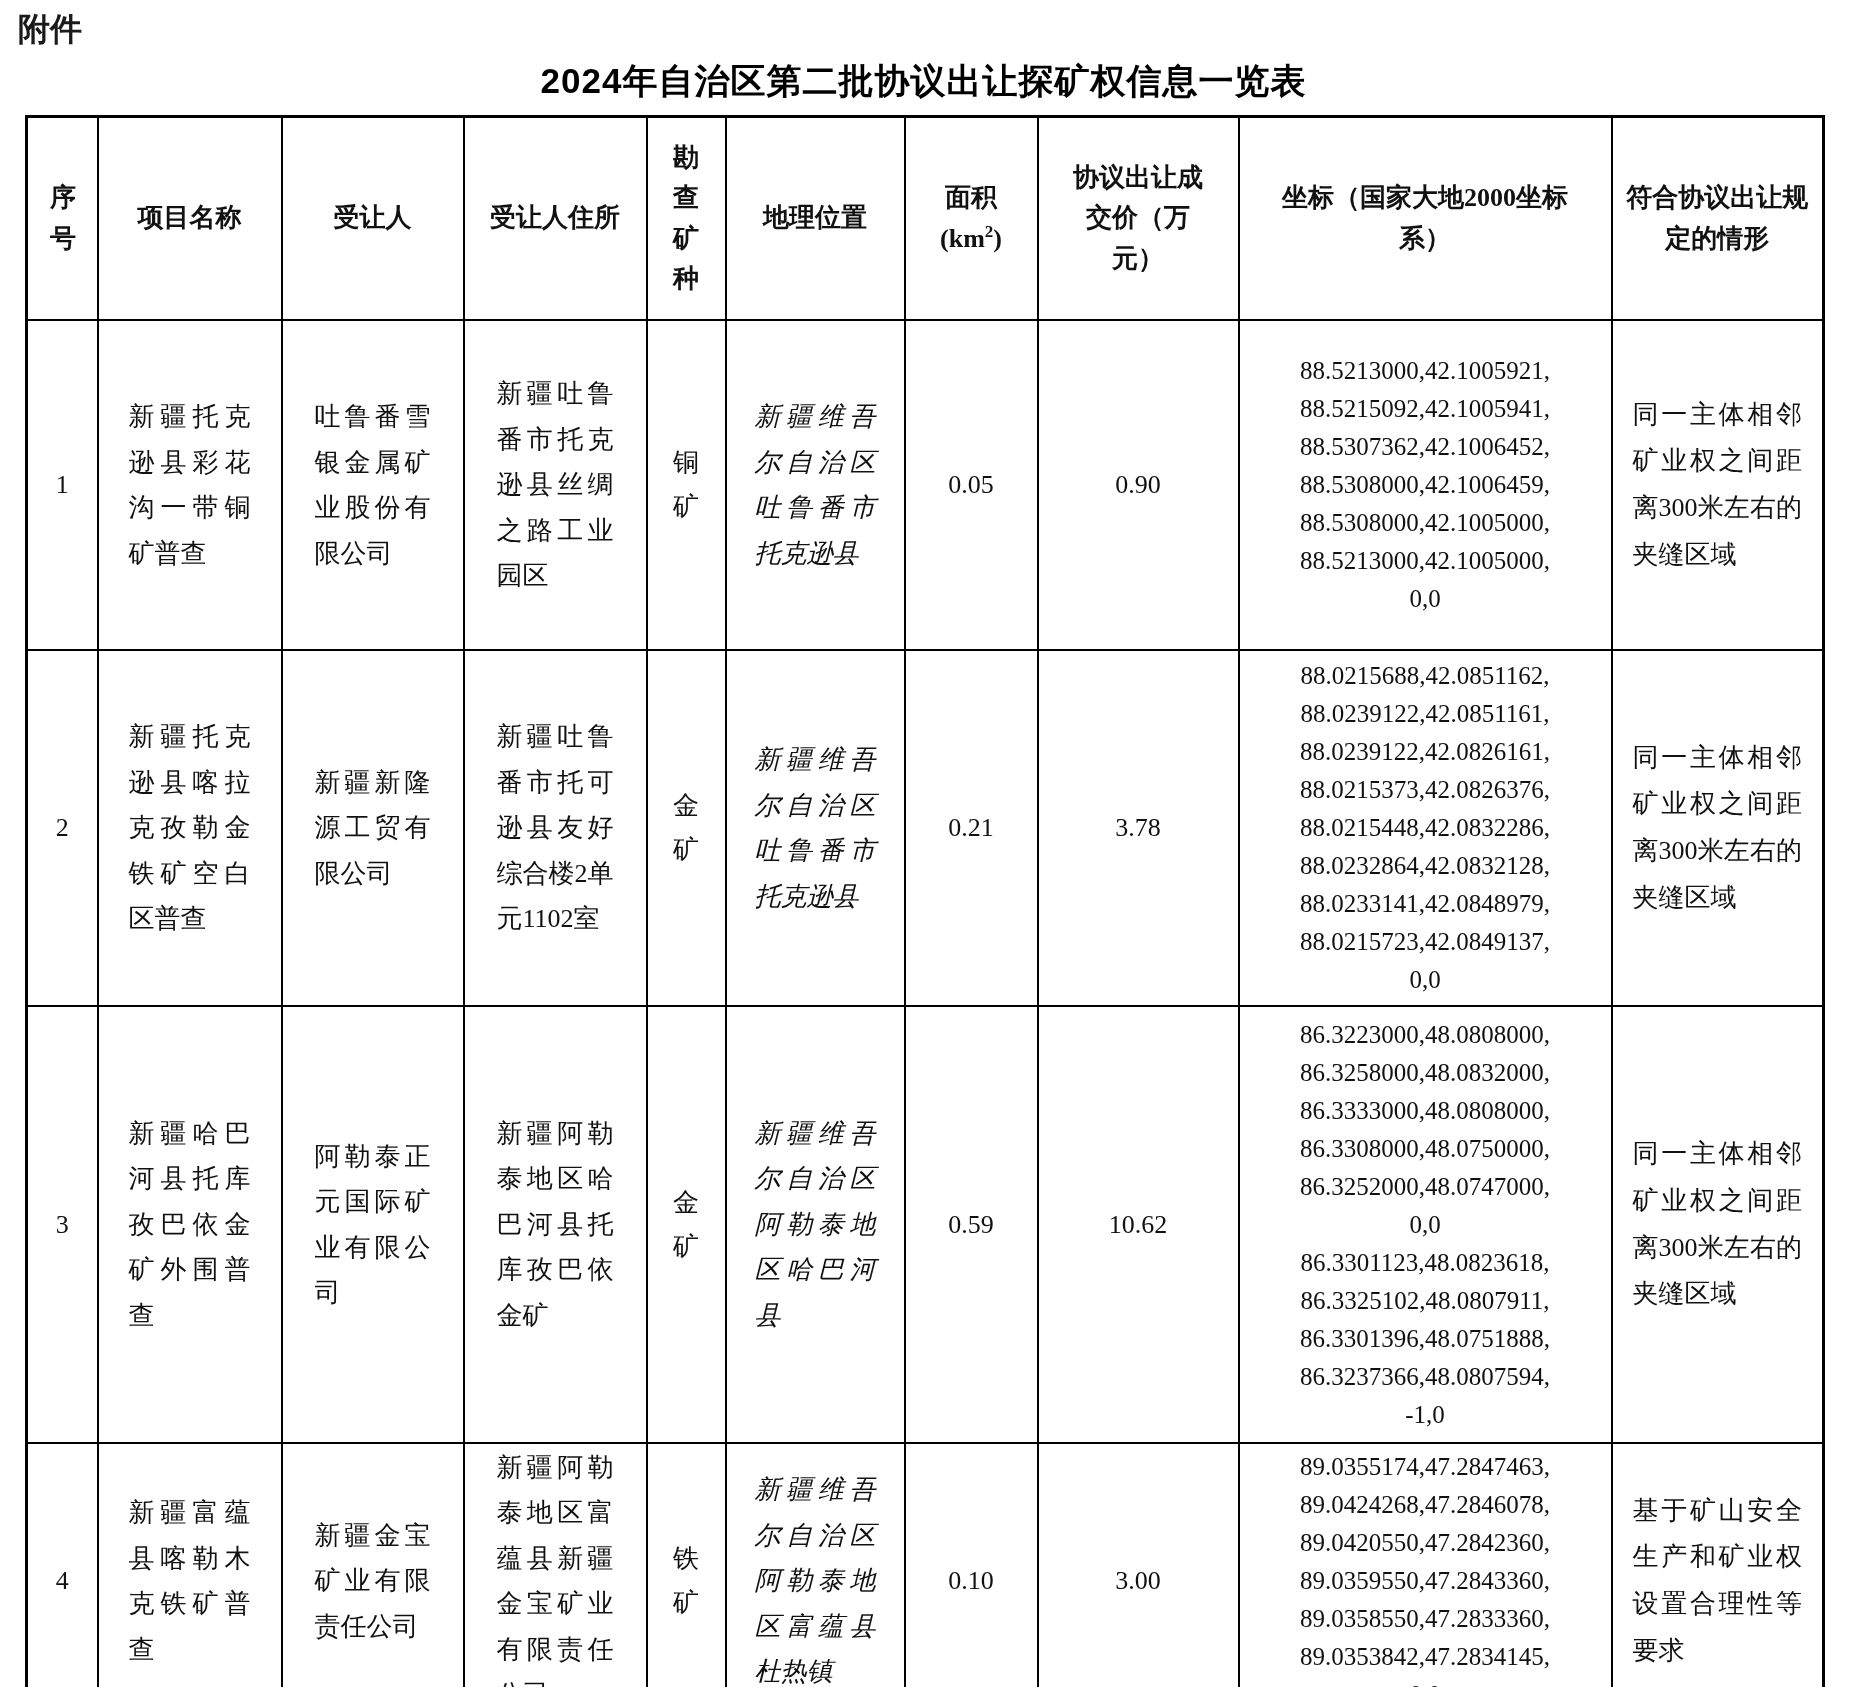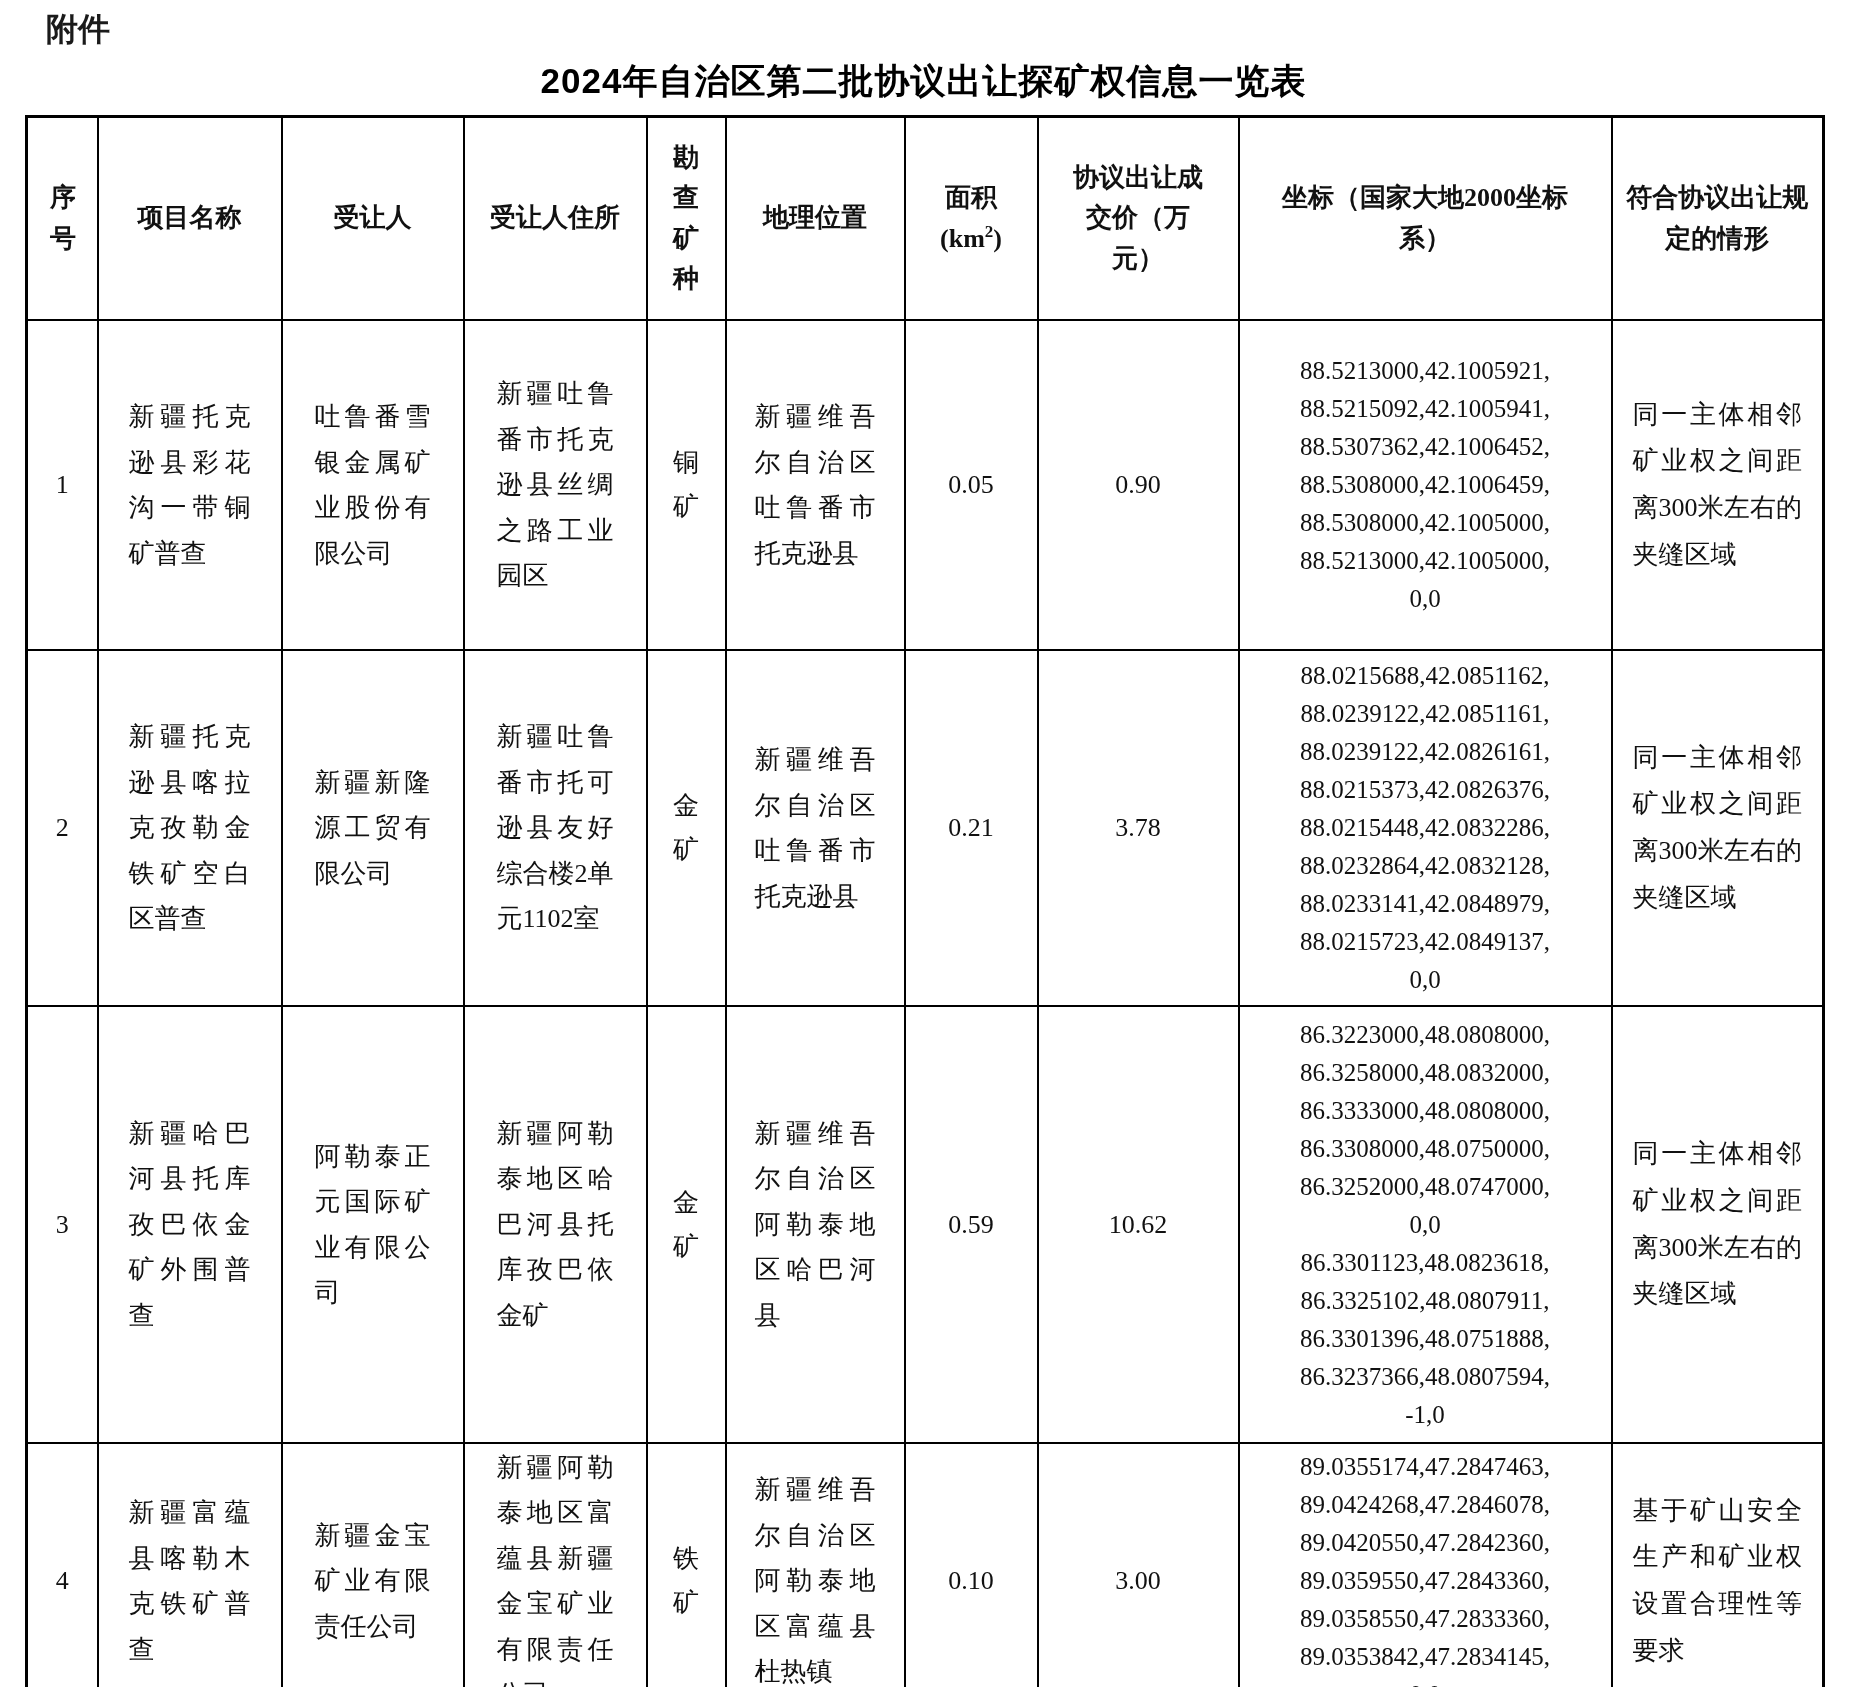--- a/index.html
+++ b/index.html
@@ -3,21 +3,21 @@
 <meta charset="utf-8">
 <style>
   html,body{margin:0;padding:0;background:#ffffff;}
   body{
     width:1856px;height:1687px;position:relative;
     font-family:"Liberation Serif","DejaVu Serif",serif;
     color:#111111;
     -webkit-font-smoothing:antialiased;
   }
   .attachment-label{
-    position:absolute;left:46px;top:8px;
+    position:absolute;left:18px;top:8px;
     font-family:Liberation Sans, sans-serif;
     font-weight:bold;font-size:32px;color:#1a1a1a;
   }
   .doc-title{
     position:absolute;left:25px;top:58px;width:1797px;
     text-align:center;
     font-family:Liberation Sans, sans-serif;
     font-weight:bold;font-size:35px;color:#000000;
     letter-spacing:1px;
   }
@@ -41,21 +41,21 @@
   th.hdr-coords{ padding:4px 32px; }
   th.hdr-price{ padding:4px 30px;margin-left:44px; }
   sup.km-sup{ font-size:17px; }
 
   td{ font-size:26px; }
   td.c-seq{ text-align:center; }
   td.c-project{ text-align:justify; text-justify:inter-character; padding:0 30px; line-height:1.75; }
   td.c-transferee{ text-align:justify; text-justify:inter-character; padding:0 32px; line-height:1.75; }
   td.c-address{ text-align:justify; text-justify:inter-character; padding:0 32px; line-height:1.75; }
   td.c-mineral{ text-align:center; padding:0 24px; word-break:break-all; line-height:1.7;margin-top:9px; }
-  td.c-location{ text-align:justify; text-justify:inter-character; padding:16px 28px; line-height:1.75; }
+  td.c-location{ text-align:justify; text-justify:inter-character; padding:16px 28px; line-height:1.75;font-style:italic; }
   td.c-area{ text-align:center; }
   td.c-price{ text-align:center; }
   td.c-coords{ text-align:center; font-size:25px; padding:4px 3px; }
   td.c-coords .line{ line-height:38px; white-space:nowrap; }
   td.c-condition{ text-align:justify; text-justify:inter-character; padding:0 20px; line-height:1.8; }
 
   tr.r1{ height:330px; }
   tr.r2{ height:356px; }
   tr.r3{ height:437px; }
   tr.r4{ height:275px; }

